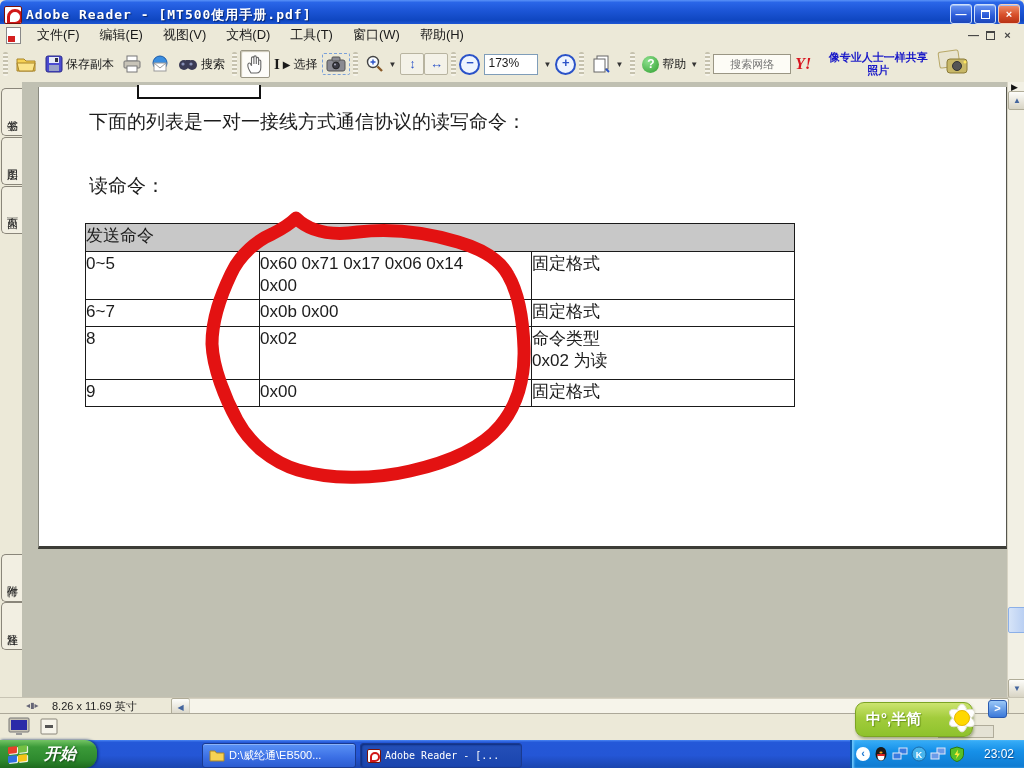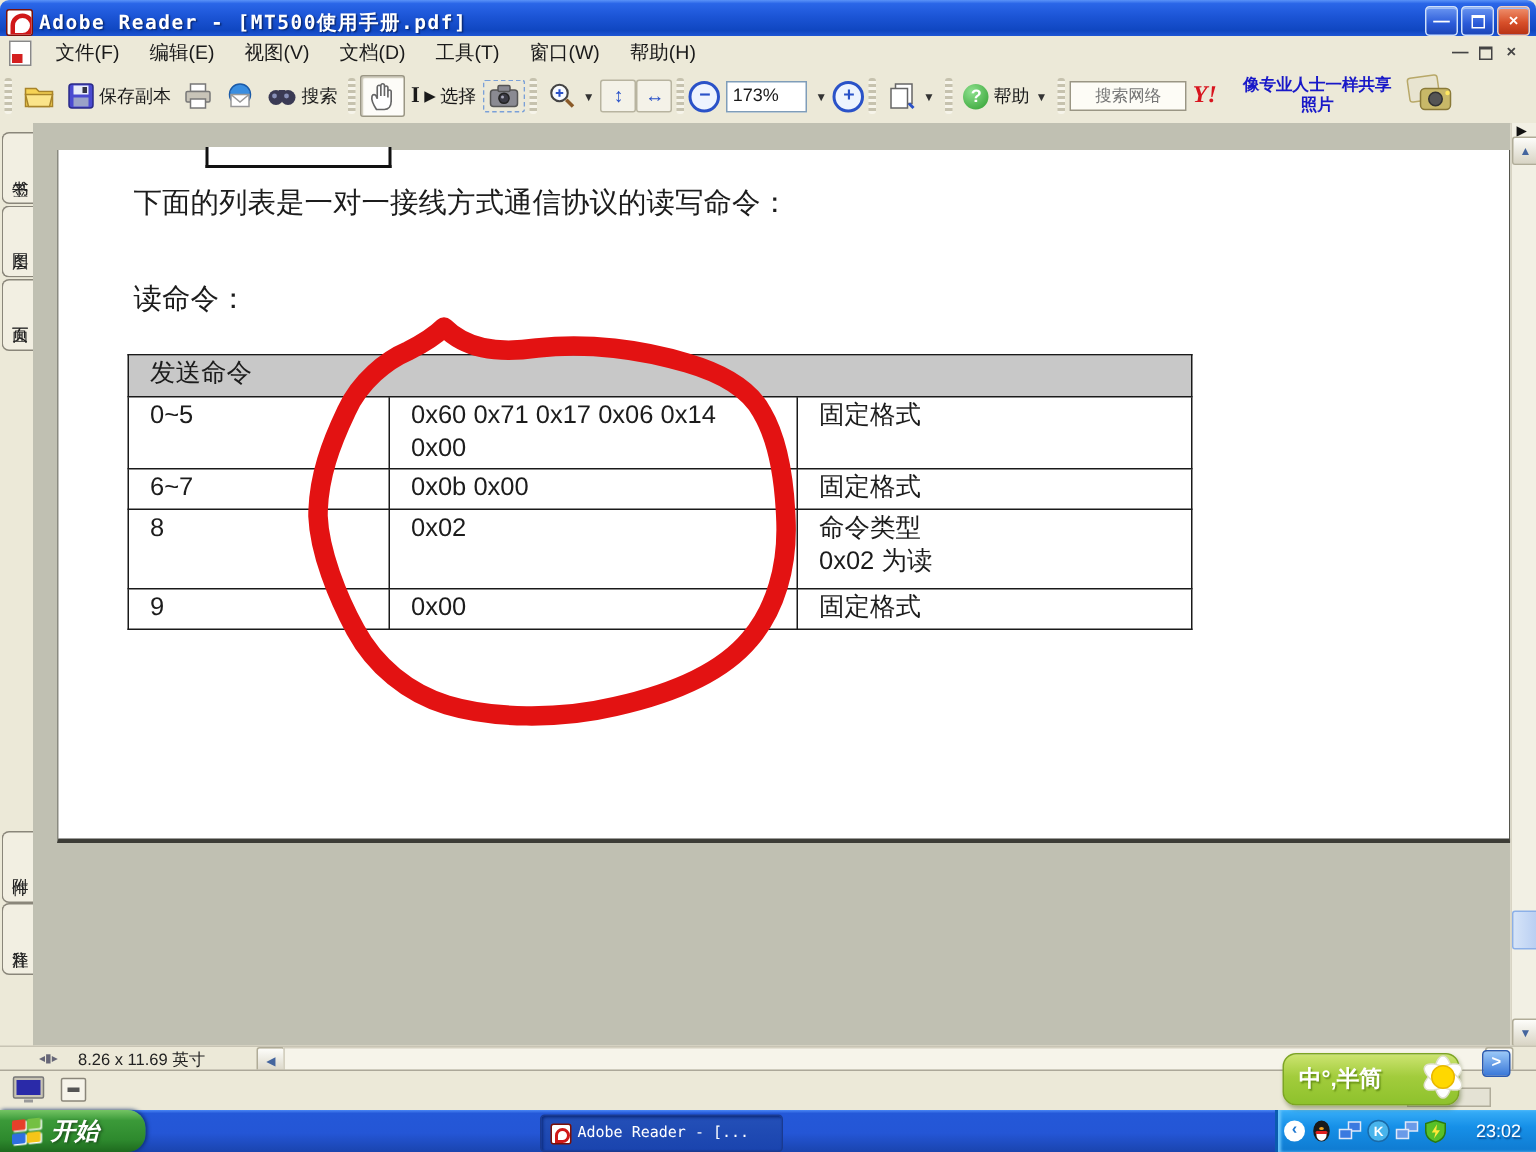--- a/index.html
+++ b/index.html
@@ -50,25 +50,25 @@
   .banner{margin-left:4px;margin-right:2px;width:156px;display:flex;align-items:center;}
   .bannertxt{color:#1818c8;font-weight:bold;font-size:11px;text-align:center;line-height:13px;width:118px;}
   
   .tabstrip{left:0;top:82px;width:22px;height:615px;background:#ece9d8;border-right:1px solid #b8b4a2;}
   .vtab{position:absolute;left:1px;width:20px;height:46px;background:#f2efe2;border:1px solid #8a867a;
     border-right:none;border-radius:5px 0 0 5px;display:flex;align-items:center;justify-content:center;}
   .vtab span{writing-mode:vertical-rl;text-orientation:upright;font-size:11px;color:#222;letter-spacing:1px;}
   
   .docwrap{left:22px;top:82px;width:985px;height:615px;background:#c0c0b2;overflow:hidden;}
   .page{position:absolute;left:16px;width:967px;background:#fff;border-left:1px solid #8a8a80;border-right:1px solid #55554d;}
-  .page1{top:18px;height:459px;border-bottom:3px solid #3c3c36;text-decoration:underline;}
+  .page1{top:5px;height:459px;border-bottom:3px solid #3c3c36;text-decoration:underline;}
   .page2{top:470px;height:145px;border-top:1px solid #55554d;}
   .docfont{color:#1c1c1c;}
   .doctable{border-collapse:collapse;position:absolute;table-layout:fixed;}
-  .doctable td{border:1px solid #1a1a1a;font-size:17px;line-height:22px;padding:1px 14px;vertical-align:top;
+  .doctable td{border:1px solid #1a1a1a;font-size:17px;line-height:22px;padding:1px 0;vertical-align:top;
     white-space:pre-line;color:#1c1c1c;overflow:hidden;}
   .doctable .th{background:#c8c8c8;}
   .partialbox{position:absolute;left:98px;top:-2px;width:120px;height:12px;background:#fff;
     border:2px solid #111;border-top:none;}
   .p2header{position:absolute;right:20px;top:70px;font-size:14px;font-weight:bold;font-style:italic;
     text-decoration:underline;color:#111;}
   
   .vscroll{left:1007px;top:82px;width:17px;height:615px;background:#f2f0e4;border-left:1px solid #d8d4c4;}
   .sbtn{position:absolute;left:0;width:16px;height:17px;background:linear-gradient(180deg,#fdfdfa,#d8d4c4);
     border:1px solid #b0ac98;border-radius:2px;color:#44659e;font-size:8px;display:flex;align-items:center;justify-content:center;}
@@ -79,21 +79,21 @@
     border:1px solid #b0ac98;border-radius:2px;color:#44659e;font-size:8px;display:flex;align-items:center;justify-content:center;}
   .htrack{position:absolute;left:189px;top:0;width:801px;height:16px;background:#f6f4ea;border:1px solid #d4d0c0;}
   
   .statusbar{left:0;top:713px;width:1024px;height:27px;background:#ece9d8;border-top:1px solid #aca899;font-size:12px;}
   
   .taskbar{left:0;top:740px;width:1024px;height:28px;
     background:linear-gradient(180deg,#4a86f4 0%,#2458d8 8%,#2456d6 55%,#1a44ae 100%);}
   .startbtn{position:absolute;left:0;top:0;width:97px;height:28px;border-radius:0 12px 12px 0;
     background:linear-gradient(180deg,#74c464 0%,#3b9a39 25%,#2e8a2e 70%,#1e6a1e 100%);
     display:flex;align-items:center;box-shadow:1px 0 3px #0a2a6a;}
-  .startlabel{color:#fff;font-weight:bold;font-style:italic;font-size:16px;text-shadow:1px 1px 2px #1a4a1a;margin-left:6px;}
+  .startlabel{color:#fff;font-weight:bold;font-style:italic;font-size:16px;text-shadow:1px 1px 2px #1a4a1a;margin-left:16px;}
   .flag{width:20px;height:16px;margin-left:8px;display:grid;grid-template-columns:9px 9px;grid-gap:1px;
     transform:skewY(-6deg);filter:drop-shadow(1px 1px 0 #fff);}
   .flag i{height:7px;border-radius:1px;}
   .taskbtn{position:absolute;top:3px;height:23px;border-radius:3px;border:1px solid #1a3a90;
     display:flex;align-items:center;gap:4px;padding:0 6px;color:#fff;font-size:11px;white-space:nowrap;overflow:hidden;
     background:linear-gradient(180deg,#5a92f6,#3a6ee4 60%,#2c5cd0);box-shadow:inset 0 1px 0 #8ab2f8;}
   .taskbtn.active{background:linear-gradient(180deg,#2450b8,#1a44ae);box-shadow:inset 1px 1px 2px #0c2a7a;}
   .tray{position:absolute;right:0;top:0;width:172px;height:28px;
     background:linear-gradient(180deg,#38aef8 0%,#1690e8 40%,#0f7ad0 100%);border-left:2px solid #0a5cb0;
     display:flex;align-items:center;box-shadow:inset 2px 0 2px #6ac4fa;}
@@ -401,20 +401,28 @@
   <div class="startbtn">
     <span class="flag">
       <i style="background:#e6402a;"></i>
         <i style="background:#74c043;"></i>
       <i style="background:#2f6fe0;"></i>
         <i style="background:#f5c518;"></i>
     </span>
     <span class="startlabel">开始</span>
   </div>
 
+  <div class="taskbtn" style="left:202px;width:140px;">
+    <span>
+        <svg width="16" height="13" viewBox="0 0 16 13">
+          <path d="M1 2h5l1.5 2H15v8H1z" fill="#f6d254" stroke="#a8842a"></path>
+        </svg>
+      </span>
+    <span>D:\威纶通\EB500...</span>
+  </div>
   <div class="taskbtn active" style="left:360px;width:148px;">
     <span class="adicon" style="margin-left:0;width:12px;height:12px;">
         <span style="width:6px;height:6px;border-width:2px;"></span>
       </span>
     <span style="font-family:'DejaVu Sans Mono',monospace;font-size:10px;">Adobe Reader - [...</span>
   </div>
   <div class="tray">
     <div class="chev">‹</div>
     <span class="trayicon">
         <svg width="16" height="16" viewBox="0 0 16 16">

